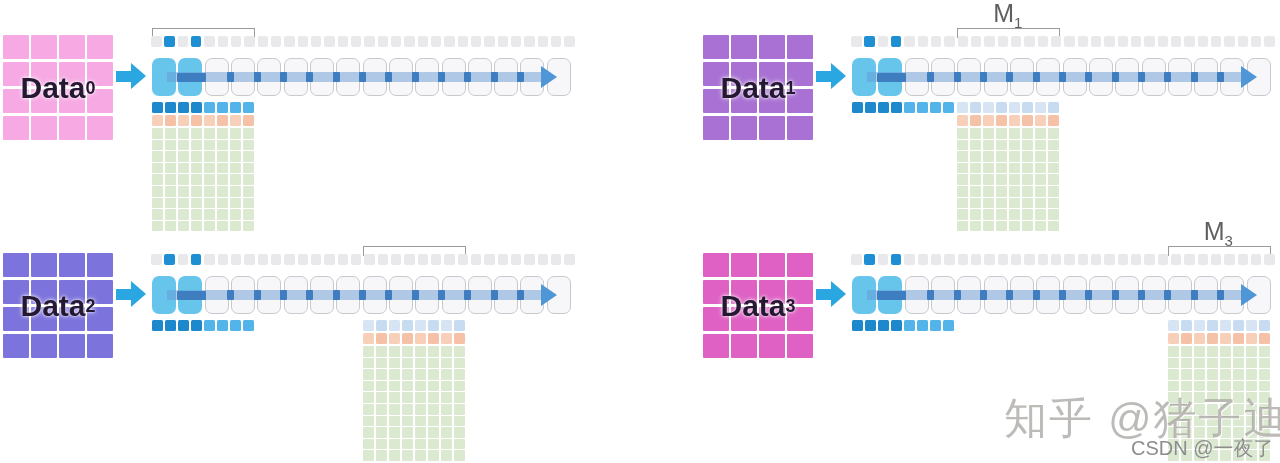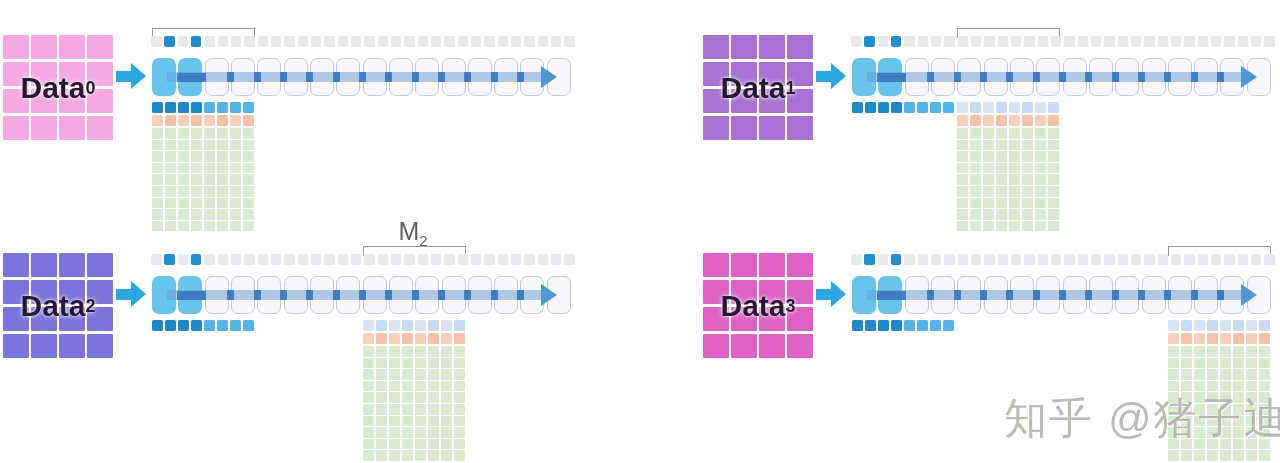--- a/index.html
+++ b/index.html
@@ -39,20 +39,21 @@
   .wm-small{
     position:absolute;left:1131px;top:435px;z-index:50;
     font-size:20px;color:#8d8d8d;white-space:nowrap;
   }
 </style>
 </head>
 <body>
 
 <div id="stage" style="--arrowc: #2aa7e0;">
   <div class="wm-large">知乎 @猪子迪</div>
+  <div class="wm-small">CSDN @一夜了</div>
 <div class="quadrant" style="left: 0px; top: 0px;">
     <div class="data-grid" style="left: 3px; top: 35px; width: 110px; height: 106px;">
 
     <div class="cell" style="left: 0px; top: 0px; width: 26px; height: 24.18px; background: rgb(246, 169, 227); border-radius: 1px;"></div>
         <div class="cell" style="left: 28px; top: 0px; width: 26px; height: 24.18px; background: rgb(246, 169, 227); border-radius: 1px;"></div>
         <div class="cell" style="left: 56px; top: 0px; width: 26px; height: 24.18px; background: rgb(246, 169, 227); border-radius: 1px;"></div>
         <div class="cell" style="left: 84px; top: 0px; width: 26px; height: 24.18px; background: rgb(246, 169, 227); border-radius: 1px;"></div>
         <div class="cell" style="left: 0px; top: 27.02px; width: 26px; height: 24.18px; background: rgb(246, 169, 227); border-radius: 1px;"></div>
         <div class="cell" style="left: 28px; top: 27.02px; width: 26px; height: 24.18px; background: rgb(246, 169, 227); border-radius: 1px;"></div>
         <div class="cell" style="left: 56px; top: 27.02px; width: 26px; height: 24.18px; background: rgb(246, 169, 227); border-radius: 1px;"></div>
@@ -256,20 +257,21 @@
         <div class="cell" style="left: 84px; top: 81.06px; width: 26px; height: 24.18px; background: rgb(168, 113, 211); border-radius: 1px;"></div>
         <div class="data-label">
           <span>Data</span>
           <sub>1</sub>
         </div>
       </div>
     <div class="flow-arrow" style="left: 116px; top: 63px; width: 30px; height: 27px;">
         <span class="bar"></span>
         <span class="tri"></span>
       </div>
+    <div class="m-label" style="left: 257.25px; top: -1px; width: 101px;"><span>M</span><sub>1</sub></div>
     <div class="m-bracket" style="left: 257.25px; top: 28px; width: 101px;"></div>
     <div class="tiny-row">
         <div class="cell" style="left: 151px; top: 36px; width: 10.5px; height: 11px; background: rgb(233, 233, 235); border-radius: 2px;"></div>
         <div class="cell" style="left: 164.33px; top: 36px; width: 10.5px; height: 11px; background: rgb(31, 143, 212); border-radius: 2px;"></div>
         <div class="cell" style="left: 177.66px; top: 36px; width: 10.5px; height: 11px; background: rgb(233, 233, 235); border-radius: 2px;"></div>
         <div class="cell" style="left: 190.99px; top: 36px; width: 10.5px; height: 11px; background: rgb(31, 143, 212); border-radius: 2px;"></div>
         <div class="cell" style="left: 204.32px; top: 36px; width: 10.5px; height: 11px; background: rgb(233, 233, 235); border-radius: 2px;"></div>
         <div class="cell" style="left: 217.65px; top: 36px; width: 10.5px; height: 11px; background: rgb(233, 233, 235); border-radius: 2px;"></div>
         <div class="cell" style="left: 230.98px; top: 36px; width: 10.5px; height: 11px; background: rgb(233, 233, 235); border-radius: 2px;"></div>
         <div class="cell" style="left: 244.31px; top: 36px; width: 10.5px; height: 11px; background: rgb(233, 233, 235); border-radius: 2px;"></div>
@@ -453,21 +455,20 @@
         <div class="cell" style="left: 84px; top: 81.06px; width: 26px; height: 24.18px; background: rgb(124, 115, 220); border-radius: 1px;"></div>
         <div class="data-label">
           <span>Data</span>
           <sub>2</sub>
         </div>
       </div>
     <div class="flow-arrow" style="left: 116px; top: 63px; width: 30px; height: 27px;">
         <span class="bar"></span>
         <span class="tri"></span>
       </div>
-    <div class="m-label" style="left: 362.5px; top: -1px; width: 101px;"><span>M</span><sub>2</sub></div>
     <div class="m-bracket" style="left: 362.5px; top: 28px; width: 101px;"></div>
     <div class="tiny-row">
         <div class="cell" style="left: 151px; top: 36px; width: 10.5px; height: 11px; background: rgb(233, 233, 235); border-radius: 2px;"></div>
         <div class="cell" style="left: 164.33px; top: 36px; width: 10.5px; height: 11px; background: rgb(31, 143, 212); border-radius: 2px;"></div>
         <div class="cell" style="left: 177.66px; top: 36px; width: 10.5px; height: 11px; background: rgb(233, 233, 235); border-radius: 2px;"></div>
         <div class="cell" style="left: 190.99px; top: 36px; width: 10.5px; height: 11px; background: rgb(31, 143, 212); border-radius: 2px;"></div>
         <div class="cell" style="left: 204.32px; top: 36px; width: 10.5px; height: 11px; background: rgb(233, 233, 235); border-radius: 2px;"></div>
         <div class="cell" style="left: 217.65px; top: 36px; width: 10.5px; height: 11px; background: rgb(233, 233, 235); border-radius: 2px;"></div>
         <div class="cell" style="left: 230.98px; top: 36px; width: 10.5px; height: 11px; background: rgb(233, 233, 235); border-radius: 2px;"></div>
         <div class="cell" style="left: 244.31px; top: 36px; width: 10.5px; height: 11px; background: rgb(233, 233, 235); border-radius: 2px;"></div>
@@ -659,20 +660,21 @@
         <div class="cell" style="left: 84px; top: 81.06px; width: 26px; height: 24.18px; background: rgb(222, 97, 195); border-radius: 1px;"></div>
         <div class="data-label">
           <span>Data</span>
           <sub>3</sub>
         </div>
       </div>
     <div class="flow-arrow" style="left: 116px; top: 63px; width: 30px; height: 27px;">
         <span class="bar"></span>
         <span class="tri"></span>
       </div>
+    <div class="m-label" style="left: 467.75px; top: -1px; width: 101px;"><span>M</span><sub>3</sub></div>
     <div class="m-bracket" style="left: 467.75px; top: 28px; width: 101px;"></div>
     <div class="tiny-row">
         <div class="cell" style="left: 151px; top: 36px; width: 10.5px; height: 11px; background: rgb(233, 233, 235); border-radius: 2px;"></div>
         <div class="cell" style="left: 164.33px; top: 36px; width: 10.5px; height: 11px; background: rgb(31, 143, 212); border-radius: 2px;"></div>
         <div class="cell" style="left: 177.66px; top: 36px; width: 10.5px; height: 11px; background: rgb(233, 233, 235); border-radius: 2px;"></div>
         <div class="cell" style="left: 190.99px; top: 36px; width: 10.5px; height: 11px; background: rgb(31, 143, 212); border-radius: 2px;"></div>
         <div class="cell" style="left: 204.32px; top: 36px; width: 10.5px; height: 11px; background: rgb(233, 233, 235); border-radius: 2px;"></div>
         <div class="cell" style="left: 217.65px; top: 36px; width: 10.5px; height: 11px; background: rgb(233, 233, 235); border-radius: 2px;"></div>
         <div class="cell" style="left: 230.98px; top: 36px; width: 10.5px; height: 11px; background: rgb(233, 233, 235); border-radius: 2px;"></div>
         <div class="cell" style="left: 244.31px; top: 36px; width: 10.5px; height: 11px; background: rgb(233, 233, 235); border-radius: 2px;"></div>

